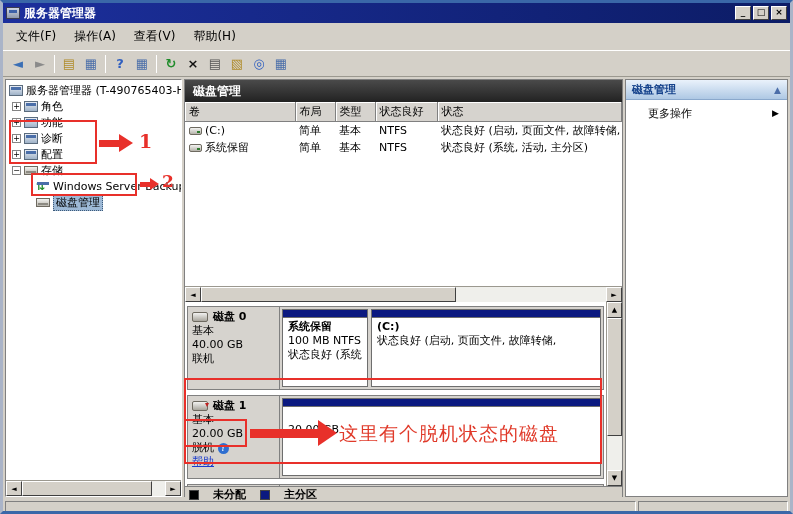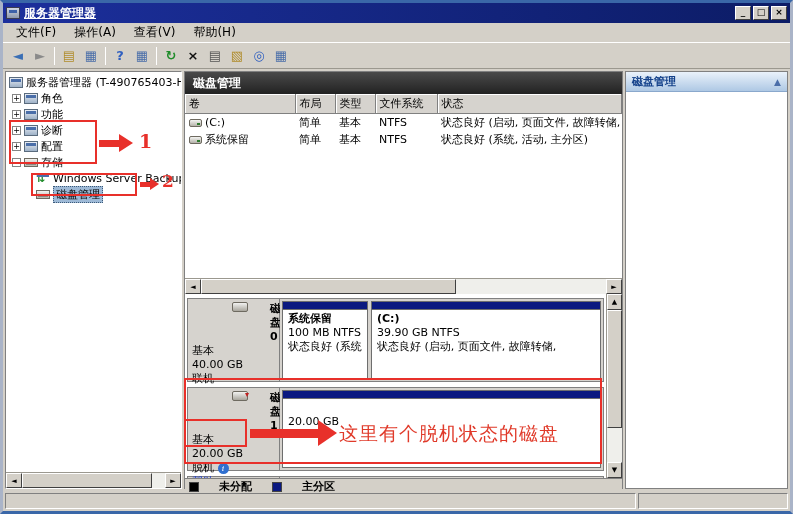--- a/index.html
+++ b/index.html
@@ -6,26 +6,26 @@
   body { font-family:"DejaVu Sans","Liberation Sans",sans-serif; background:#6b80a8; }
   .window { position:relative; width:793px; height:514px; background:#d4d0c8;
             border:3px solid #3a67a8; border-left-color:#aab4c8; border-right-color:#aab4c8;
             overflow:hidden; }
   
   .titlebar { height:20px; background:linear-gradient(90deg,#1c2f9c,#0c1c66);
               display:flex; align-items:center; padding:0 3px; color:#fff; }
   .title-ico { width:14px; height:12px; background:linear-gradient(#cfd6e2,#8e99ad);
                border:1px solid #3c3c50; margin-right:4px; position:relative; }
   .title-ico:before { content:""; position:absolute; left:2px; top:2px; width:8px; height:3px; background:#3e62a8; }
-  .title-text { font-size:12px; font-weight:bold; flex:1; white-space:nowrap; overflow:hidden;text-decoration:underline; }
+  .title-text { font-size:12px; font-weight:bold; flex:1; white-space:nowrap; overflow:hidden; }
   .winbtn { width:16px; height:14px; background:#d4d0c8; border:1px solid;
             border-color:#fff #404040 #404040 #fff; font-size:9px; line-height:11px;
             text-align:center; color:#000; margin-left:2px; font-weight:bold; }
   
-  .menubar { height:20px; display:flex; align-items:center; padding:0 4px; font-size:12px;
+  .menubar { height:28px; display:flex; align-items:center; padding:0 4px; font-size:12px;
              border-bottom:1px solid #fff; }
   .menu-item { padding:2px 9px; color:#000; }
   .toolbar { height:26px; display:flex; align-items:center; padding:0 4px;
              border-bottom:1px solid #9b988f; }
   .tbtn { width:22px; height:20px; display:flex; align-items:center; justify-content:center;
           font-size:13px; font-weight:bold; }
   .tsep { width:1px; height:18px; background:#9b988f; border-right:1px solid #fff; margin:0 3px; }
   
   .content { display:flex; height:422px; padding:2px; }
   .tree-panel { width:177px; background:#fff; border:1px solid; border-color:#808080 #fff #fff #808080;
@@ -65,40 +65,40 @@
   .cd-ico { width:11px; height:11px; border-radius:50%; background:radial-gradient(circle at 4px 4px,#fff,#8fa8c8 60%,#5c739a); border:1px solid #55606e; flex:none; }
   .selcell { background:#0a246a; color:#fff; padding:0 2px; }
   .vol-fill { flex:1; }
   
   .graph { height:184px; display:flex; background:#fff; flex:none; overflow:hidden; }
   .graph-rows { flex:1; padding:4px 2px 0 2px; overflow:hidden; }
   .disk-row { display:flex; border:1px solid #808080; height:84px; background:#d6d3ce; }
   .disk-row + .disk-row { margin-top:5px; }
   .disk-label { width:92px; flex:none; padding:3px 4px; font-size:11px; line-height:14px;
                 border-right:1px solid #808080; }
-  .disk-label .dname { display:flex; gap:22px; font-weight:bold;margin-left:40px; }
+  .disk-label .dname { display:flex; align-items:center; gap:5px; font-weight:bold; }
   .dico { width:16px; height:10px; background:linear-gradient(#f2f2f0,#a9a69d); border:1px solid #6e6a60; border-radius:2px; flex:none; }
   .dico.off { position:relative; }
   .dico.off:after { content:"▾"; position:absolute; right:-2px; top:-4px; color:#c02020; font-size:8px; }
   .parts { flex:1; display:flex; background:#d6d3ce; padding:2px; gap:3px; min-width:0; }
   .part { border:1px solid #6e6e6e; background:#fff; display:flex; flex-direction:column; min-width:0; }
   .pstrip { height:7px; flex:none; }
   .pbody { flex:1; border-top:1px solid #6e6e6e; padding:2px 5px; font-size:11px; line-height:14px;
            white-space:nowrap; overflow:hidden; }
   .pbody .pn { font-weight:bold; }
   .info-ico { display:inline-block; width:11px; height:11px; border-radius:50%; background:#2f6fd0;
               color:#fff; font-size:8px; line-height:11px; text-align:center; font-style:italic;
               font-family:"DejaVu Serif","Liberation Serif",serif; }
   .helplink { color:#1a3acc; text-decoration:underline; font-size:11px; }
   .vscroll { width:16px; flex:none; display:flex; flex-direction:column; border-left:1px solid #9b988f; }
   .vthumb { flex:none; height:118px; background:#d4d0c8; border:1px solid; border-color:#fff #404040 #404040 #fff; }
   .vfill { flex:1; }
   
   .legend { height:16px; background:#d4d0c8; border-top:1px solid #808080; display:flex;
-            align-items:center; gap:20px; padding:0 4px; font-size:11px; font-weight:bold; flex:none; }
+            align-items:center; gap:14px; padding:0 4px; font-size:11px; font-weight:bold; flex:none; }
   .lsq { width:10px; height:10px; border:1px solid #444; flex:none; }
   .actions-panel { width:163px; flex:none; display:flex; flex-direction:column; margin-left:2px;
                    border:1px solid #808080; }
   .actions-body { flex:1; background:#fff; }
   .sect-hdr { height:20px; background:linear-gradient(#eaf2fb,#aec8e4); border-bottom:1px solid #8aa8cc;
               display:flex; align-items:center; padding:0 6px; font-size:11px; font-weight:bold; color:#15428b; }
   .sect-hdr .caret { margin-left:auto; color:#4b6ea9; font-size:9px; }
   .action-item { height:26px; display:flex; align-items:center; font-size:11px; padding:0 8px 0 22px; color:#000; }
   .action-item .caret { margin-left:auto; font-size:9px; }
   .statusbar { height:20px; display:flex; gap:2px; padding:2px; }
@@ -213,21 +213,21 @@
               <col style="width:40px">
               <col style="width:40px">
               <col style="width:62px">
               <col>
             </colgroup>
           <tbody>
               <tr>
             <th>卷</th>
             <th>布局</th>
             <th>类型</th>
-            <th>文件系统</th>
+            <th>状态良好</th>
             <th>状态</th>
           </tr>
           <tr>
             <td>
                   <span class="vol-name">
                     <span class="drive-ico"></span>
                     <span>(C:)</span>
                   </span>
                 </td>
             <td>简单</td>
@@ -277,21 +277,20 @@
                 <div class="pbody">
                   <div class="pn">系统保留</div>
                   <div>100 MB NTFS</div>
                   <div>状态良好 (系统</div>
                 </div>
               </div>
               <div class="part" style="flex:1">
                 <div class="pstrip" style="background:#0b1980"></div>
                 <div class="pbody">
                   <div class="pn">(C:)</div>
-                  <div>39.90 GB NTFS</div>
                   <div>状态良好 (启动, 页面文件, 故障转储,</div>
                 </div>
               </div>
             </div>
           </div>
 
           <div class="disk-row">
             <div class="disk-label">
               <div class="dname">
                   <span class="dico off"></span>
@@ -336,20 +335,24 @@
         <span>主分区</span>
       </div>
     </div>
 
     <div class="actions-panel">
       <div class="actions-body">
         <div class="sect-hdr">
           <span>磁盘管理</span>
           <span class="caret">▲</span>
         </div>
+        <div class="action-item">
+          <span>更多操作</span>
+          <span class="caret">▶</span>
+        </div>
       </div>
     </div>
   </div>
 
   <div class="statusbar">
     <span class="scell main"></span>
     <span class="scell right"></span>
   </div>
 
   <div class="ann rbox" style="left:6px;top:117px;width:88px;height:44px"></div>

